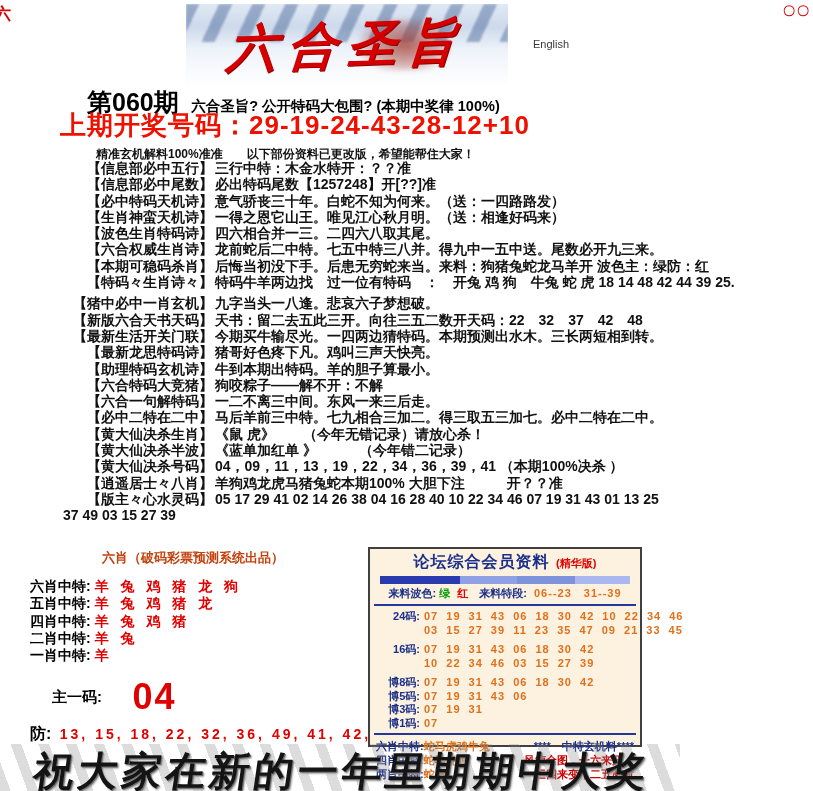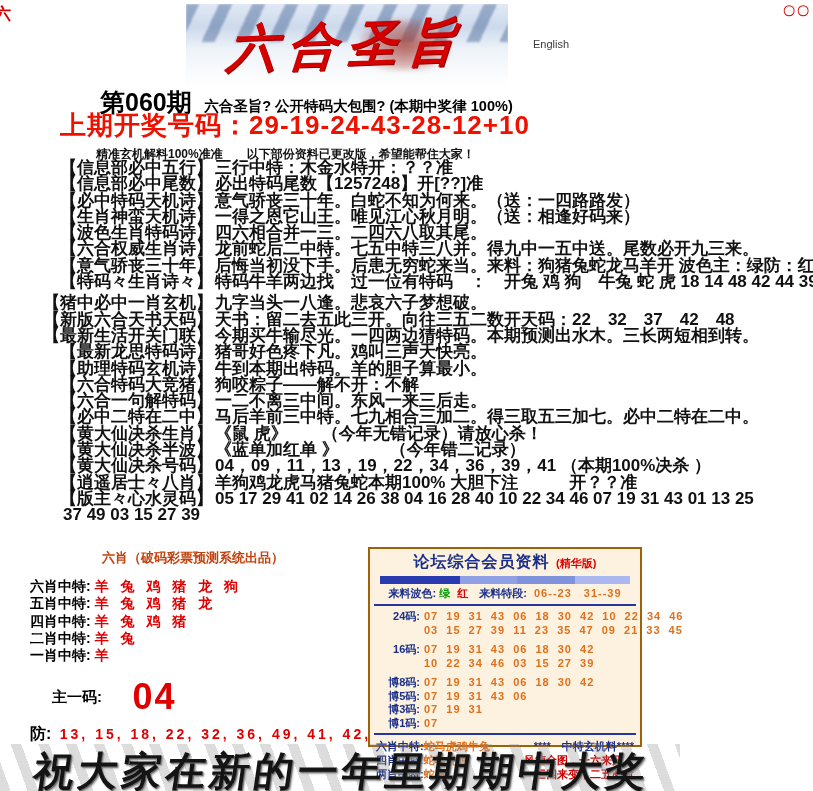--- a/index.html
+++ b/index.html
@@ -22,29 +22,29 @@
       background:radial-gradient(ellipse at center,rgba(160,50,40,.75) 0%,rgba(160,60,50,.35) 55%,rgba(160,60,50,0) 80%);
       filter:blur(2px);}
   .banner-title{position:absolute;left:0;top:8px;width:100%;text-align:center;
       font-family:"DejaVu Serif","Liberation Serif",serif;
       font-size:50px;font-weight:bold;font-style:italic;color:#d40000;
       letter-spacing:10px;transform:rotate(-2deg) skewX(-6deg);
       text-shadow:1px 1px 0 #8f0000;}
   .english{position:absolute;left:533px;top:38px;font-size:11px;color:#3a3a3a;}
 
   
-  .issue-line{position:absolute;left:100px;top:86px;white-space:nowrap;}
+  .issue-line{position:absolute;left:87px;top:86px;white-space:nowrap;}
   .issue-no{font-size:25px;font-weight:bold;color:#000;}
   .issue-sub{font-size:14.5px;font-weight:bold;color:#000;margin-left:8px;}
   .draw-line{position:absolute;left:60px;top:108px;font-size:26px;font-weight:bold;color:#ee1100;
       letter-spacing:1px;white-space:nowrap;}
   .notice{position:absolute;left:96px;top:146px;font-size:12px;font-weight:bold;color:#111;white-space:nowrap;text-align:center;}
 
   
-  .tips{position:absolute;left:0;top:160px;width:700px;font-size:17px;font-weight:bold;line-height:16.3px;}
+  .tips{position:absolute;left:0;top:160px;width:700px;font-size:14px;font-weight:bold;line-height:16.3px;}
   .tip-row{display:flex;white-space:nowrap;}
   .tip-label{width:213px;text-align:right;flex:0 0 213px;}
   .tip-content{margin-left:2px;}
   .tip-extra{white-space:nowrap;}
   .outdent-55{padding-left:55px;}
   .outdent-145{padding-left:63px;}
   .gap-top{margin-top:5px;}
 
   
   .sixxiao{position:absolute;left:30px;top:549px;width:335px;font-weight:bold;}
@@ -54,21 +54,21 @@
   .sx-row .sx-val{color:#e00000;letter-spacing:4px;margin-left:4px;}
   .main-code-row{margin-top:12px;margin-left:22px;}
   .main-code-label{font-size:15px;color:#000;vertical-align:middle;}
   .main-code{font-size:36px;color:#e00000;margin-left:26px;vertical-align:middle;letter-spacing:2px;}
   .guard-row{margin-top:6px;white-space:nowrap;}
   .guard-label{font-size:16px;color:#000;}
   .guard-nums{font-size:14px;color:#e00000;letter-spacing:3px;margin-left:4px;}
 
   
   .member-box{position:absolute;left:368px;top:547px;width:270px;height:196px;
-      border:2px solid #a16207;background:#fcf2df;font-weight:bold;}
+      border:2px solid #404040;background:#fcf2df;font-weight:bold;}
   .mb-title-row{text-align:center;margin-top:3px;white-space:nowrap;}
   .mb-title{font-size:16px;color:#1b2f8a;letter-spacing:1px;}
   .mb-title-tag{font-size:11px;color:#e00000;margin-left:2px;}
   .mb-bar{height:8px;margin:3px 10px 2px 10px;
       background:linear-gradient(90deg,#2a3bb0 0 32%,#8fa0e4 32% 55%,#7f93dd 55% 78%,#aab8ef 78% 100%);}
   .mb-wave{font-size:11px;text-align:center;color:#1b2f8a;white-space:nowrap;margin-top:2px;}
   .mb-wave .green{color:#0a9a0a;}
   .mb-wave .red{color:#e00000;margin-left:4px;}
   .mb-wave .seg{color:#e0701c;margin-left:4px;letter-spacing:1px;}
   .mb-rule{border:none;border-top:2px solid #26379b;margin:3px 4px;}
@@ -135,21 +135,21 @@
       </div>
     <div class="tip-row">
         <span class="tip-label">【波色生肖特码诗】</span>
         <span class="tip-content">四六相合并一三。二四六八取其尾。</span>
       </div>
     <div class="tip-row">
         <span class="tip-label">【六合权威生肖诗】</span>
         <span class="tip-content">龙前蛇后二中特。七五中特三八并。得九中一五中送。尾数必开九三来。</span>
       </div>
     <div class="tip-row">
-        <span class="tip-label">【意气骄丧三十年】</span>
+        <span class="tip-label">【本期可稳码杀肖】</span>
         <span class="tip-content">后悔当初没下手。后患无穷蛇来当。来料：狗猪兔蛇龙马羊开 波色主：绿防：红</span>
       </div>
     <div class="tip-row">
         <span class="tip-label">【特码々生肖诗々】</span>
         <span class="tip-content">特码牛羊两边找　过一位有特码　：　开兔 鸡 狗　牛兔 蛇 虎 18 14 48 42 44 39 25.</span>
       </div>
     <div class="tip-row gap-top">
         <span class="tip-label">【猪中必中一肖玄机】</span>
         <span class="tip-content">九字当头一八逢。悲哀六子梦想破。</span>
       </div>

